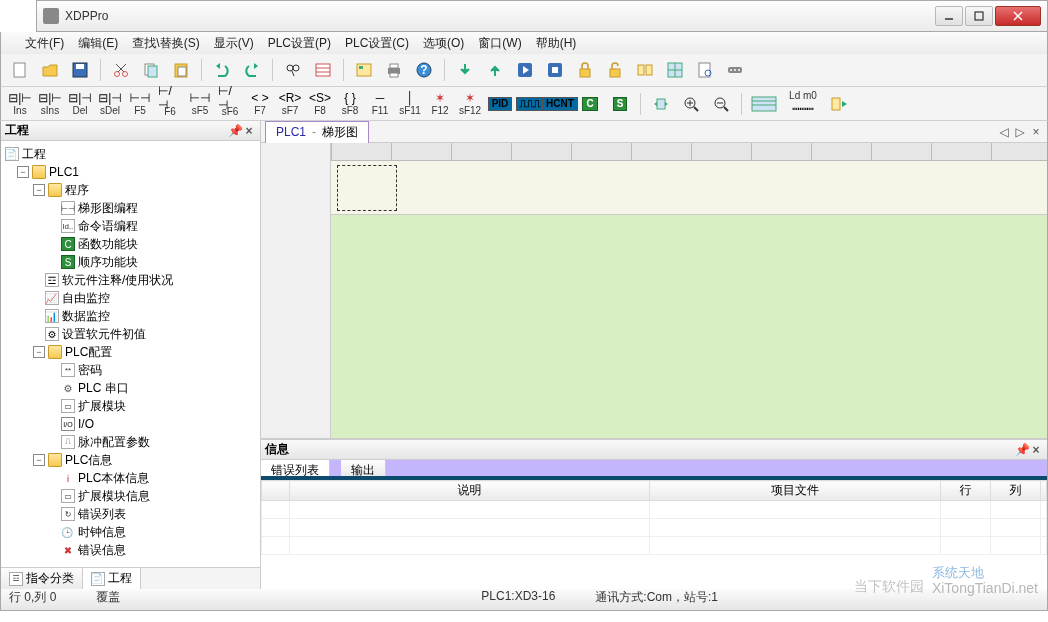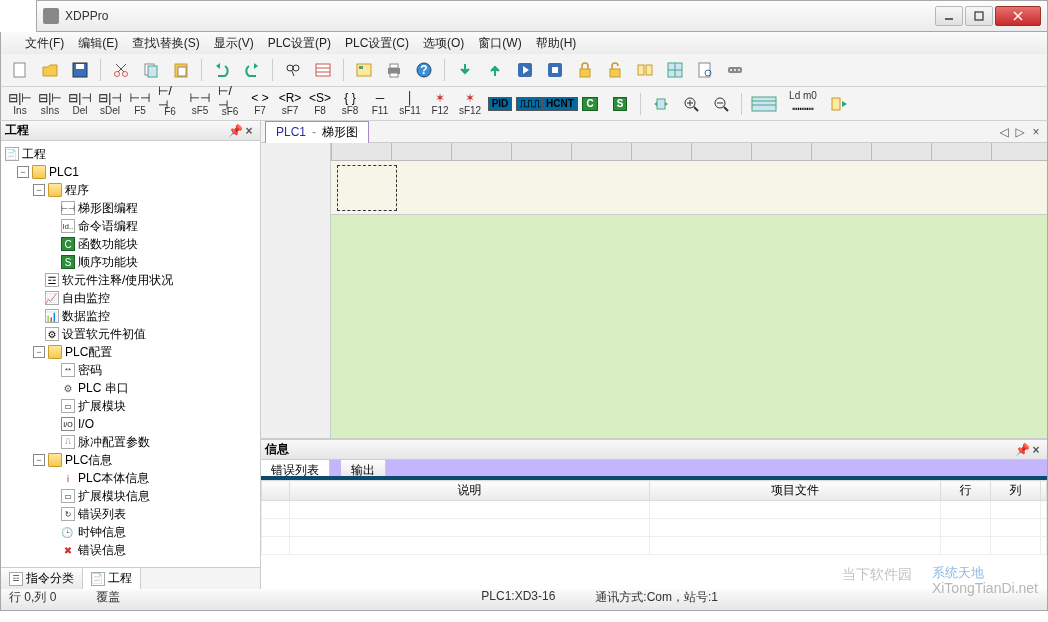--- a/index.html
+++ b/index.html
@@ -72,21 +72,21 @@
 .info-grid table { width:100%; border-collapse:collapse; }
 .info-grid th { background:linear-gradient(#fdfdfd,#eaeaea); border:1px solid #ddd; height:20px; font-weight:normal; text-align:center; }
 .info-grid td { border:1px solid #eee; height:18px; }
 
 
 .statusbar { height:22px; background:linear-gradient(#fbfbfb,#e6e6e6); border:1px solid #a8a8a8; border-top:none; display:flex; align-items:flex-start; padding:0 8px; gap:40px; }
 .statusbar .cell { color:#333; }
 .statusbar .sp { flex:1; }
 
 
-.watermark { position:absolute; right:10px; bottom:26px; opacity:0.6; display:flex; align-items:flex-start; gap:20px; pointer-events:none; }
+.watermark { position:absolute; right:10px; bottom:26px; opacity:0.6; display:flex; align-items:flex-end; gap:8px; pointer-events:none; }
 .watermark .wm1 { color:#999; font-size:14px; }
 .watermark .wm2 { color:#4488cc; font-size:13px; }
 
 
 .ico-svg { display:block; }
 .badge-box { display:inline-flex; align-items:center; justify-content:center; border:1px solid #555; padding:0 3px; height:14px; font-weight:bold; font-size:10px; background:#0369a1; }
 .badge-green { background:#2d8f3a; color:#fff; border-color:#176123; }
 </style>
 </head>
 <body>

